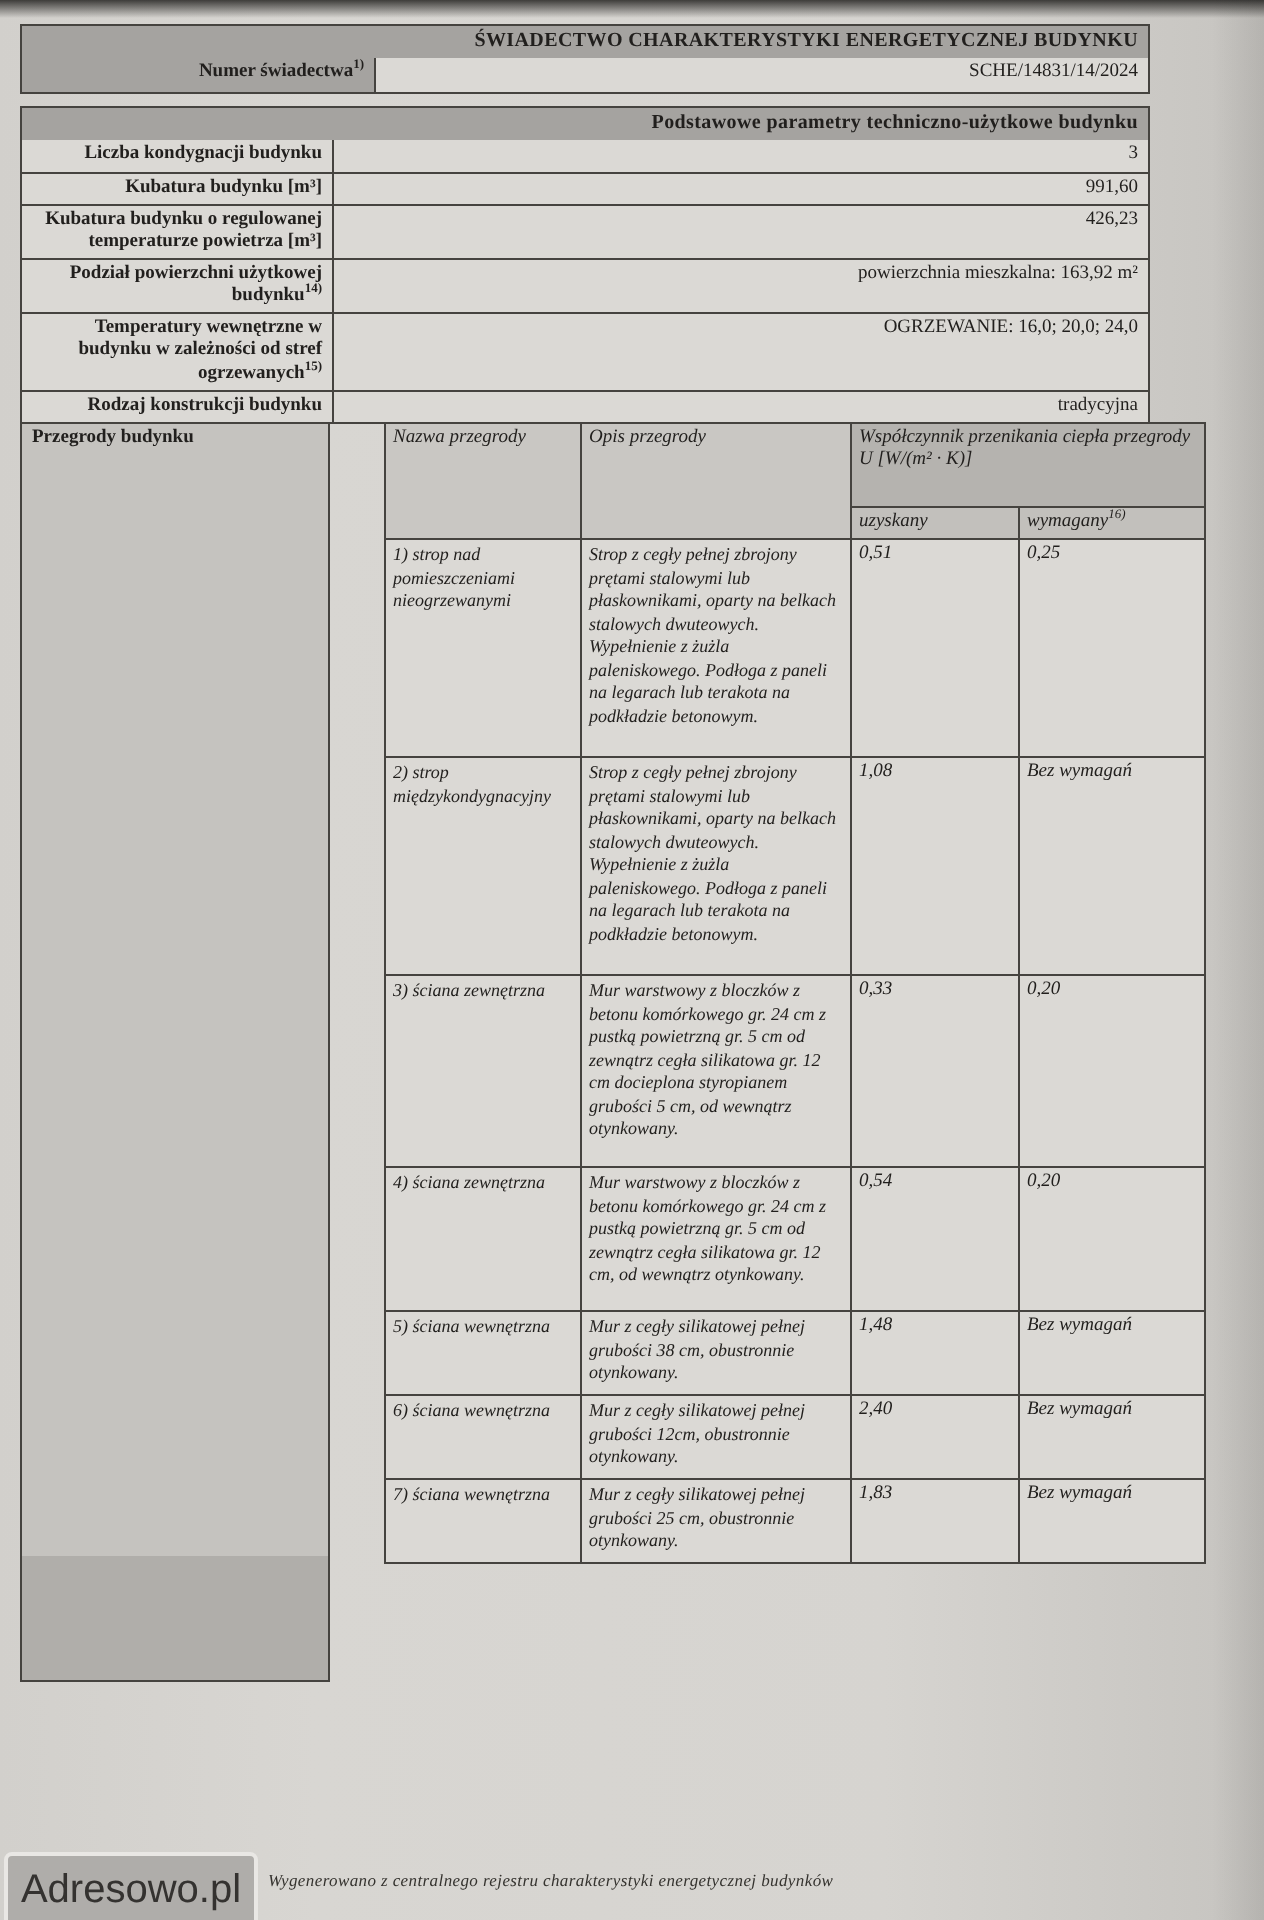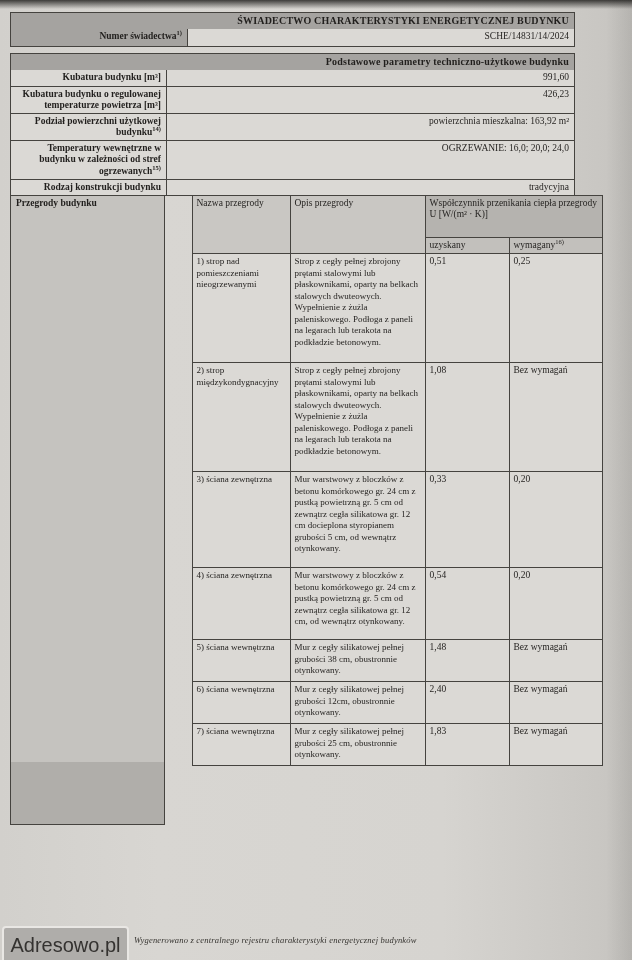--- a/index.html
+++ b/index.html
@@ -36,21 +36,21 @@
   .c.gray{background:var(--bar);}
   .mh16{min-height:16px}.mh17{min-height:17px}.mh27{min-height:27px}.mh39{min-height:39px}
   sup{font-size:6.5px;line-height:0;vertical-align:super;}
   
   .envrow{display:flex;margin-top:-1.5px;align-items:flex-start;gap:28px;}
   .leftcell{position:relative;width:155px;height:630px;flex:0 0 auto;
     border:1.5px solid var(--bc);background:var(--leftcell);
     padding:2px 5px;font-weight:bold;overflow:hidden;}
   .leftcell .shade{position:absolute;left:0;right:0;bottom:0;height:62px;background:var(--shade);}
   table.nested{border-collapse:collapse;table-layout:fixed;width:410px;margin-left:-1.5px;
-    font-size:9px;line-height:11.5px;}
+    font-size:9px;line-height:11.5px;font-style:italic;}
   table.nested th,table.nested td{border:1.5px solid var(--bc);vertical-align:top;
     padding:2px 4px;text-align:left;font-weight:normal;}
   th.nameh{background:var(--hdr1);text-align:center;vertical-align:middle;font-size:9.5px;}
   th.desch{background:var(--hdr1);text-align:center;vertical-align:middle;font-size:9.5px;}
   th.uh{background:var(--hdr2);text-align:center;vertical-align:middle;font-size:9.5px;
     padding:2px 26px;}
   th.subh{background:var(--hdr3);font-size:9.5px;vertical-align:middle;padding-left:5px;}
   td{background:var(--cellw);}
   td.uval{font-size:9.5px;}
   
@@ -76,20 +76,24 @@
         <div class="c lab wide gray"><span>Numer świadectwa</span><sup>1)</sup></div>
         <div class="c val">SCHE/14831/14/2024</div>
       </div>
     </div>
 
     <div class="gap"></div>
 
     <div class="tbl tblB">
       <div class="bar">Podstawowe parametry techniczno-użytkowe budynku</div>
 
+      <div class="r mh16">
+        <div class="c lab"><span>Liczba kondygnacji budynku</span></div>
+        <div class="c val">3</div>
+      </div>
 
       <div class="r mh16">
         <div class="c lab"><span>Kubatura budynku [m³]</span></div>
         <div class="c val">991,60</div>
       </div>
 
       <div class="r mh27">
         <div class="c lab"><span>Kubatura budynku o regulowanej temperaturze powietrza [m³]</span></div>
         <div class="c val">426,23</div>
       </div>

